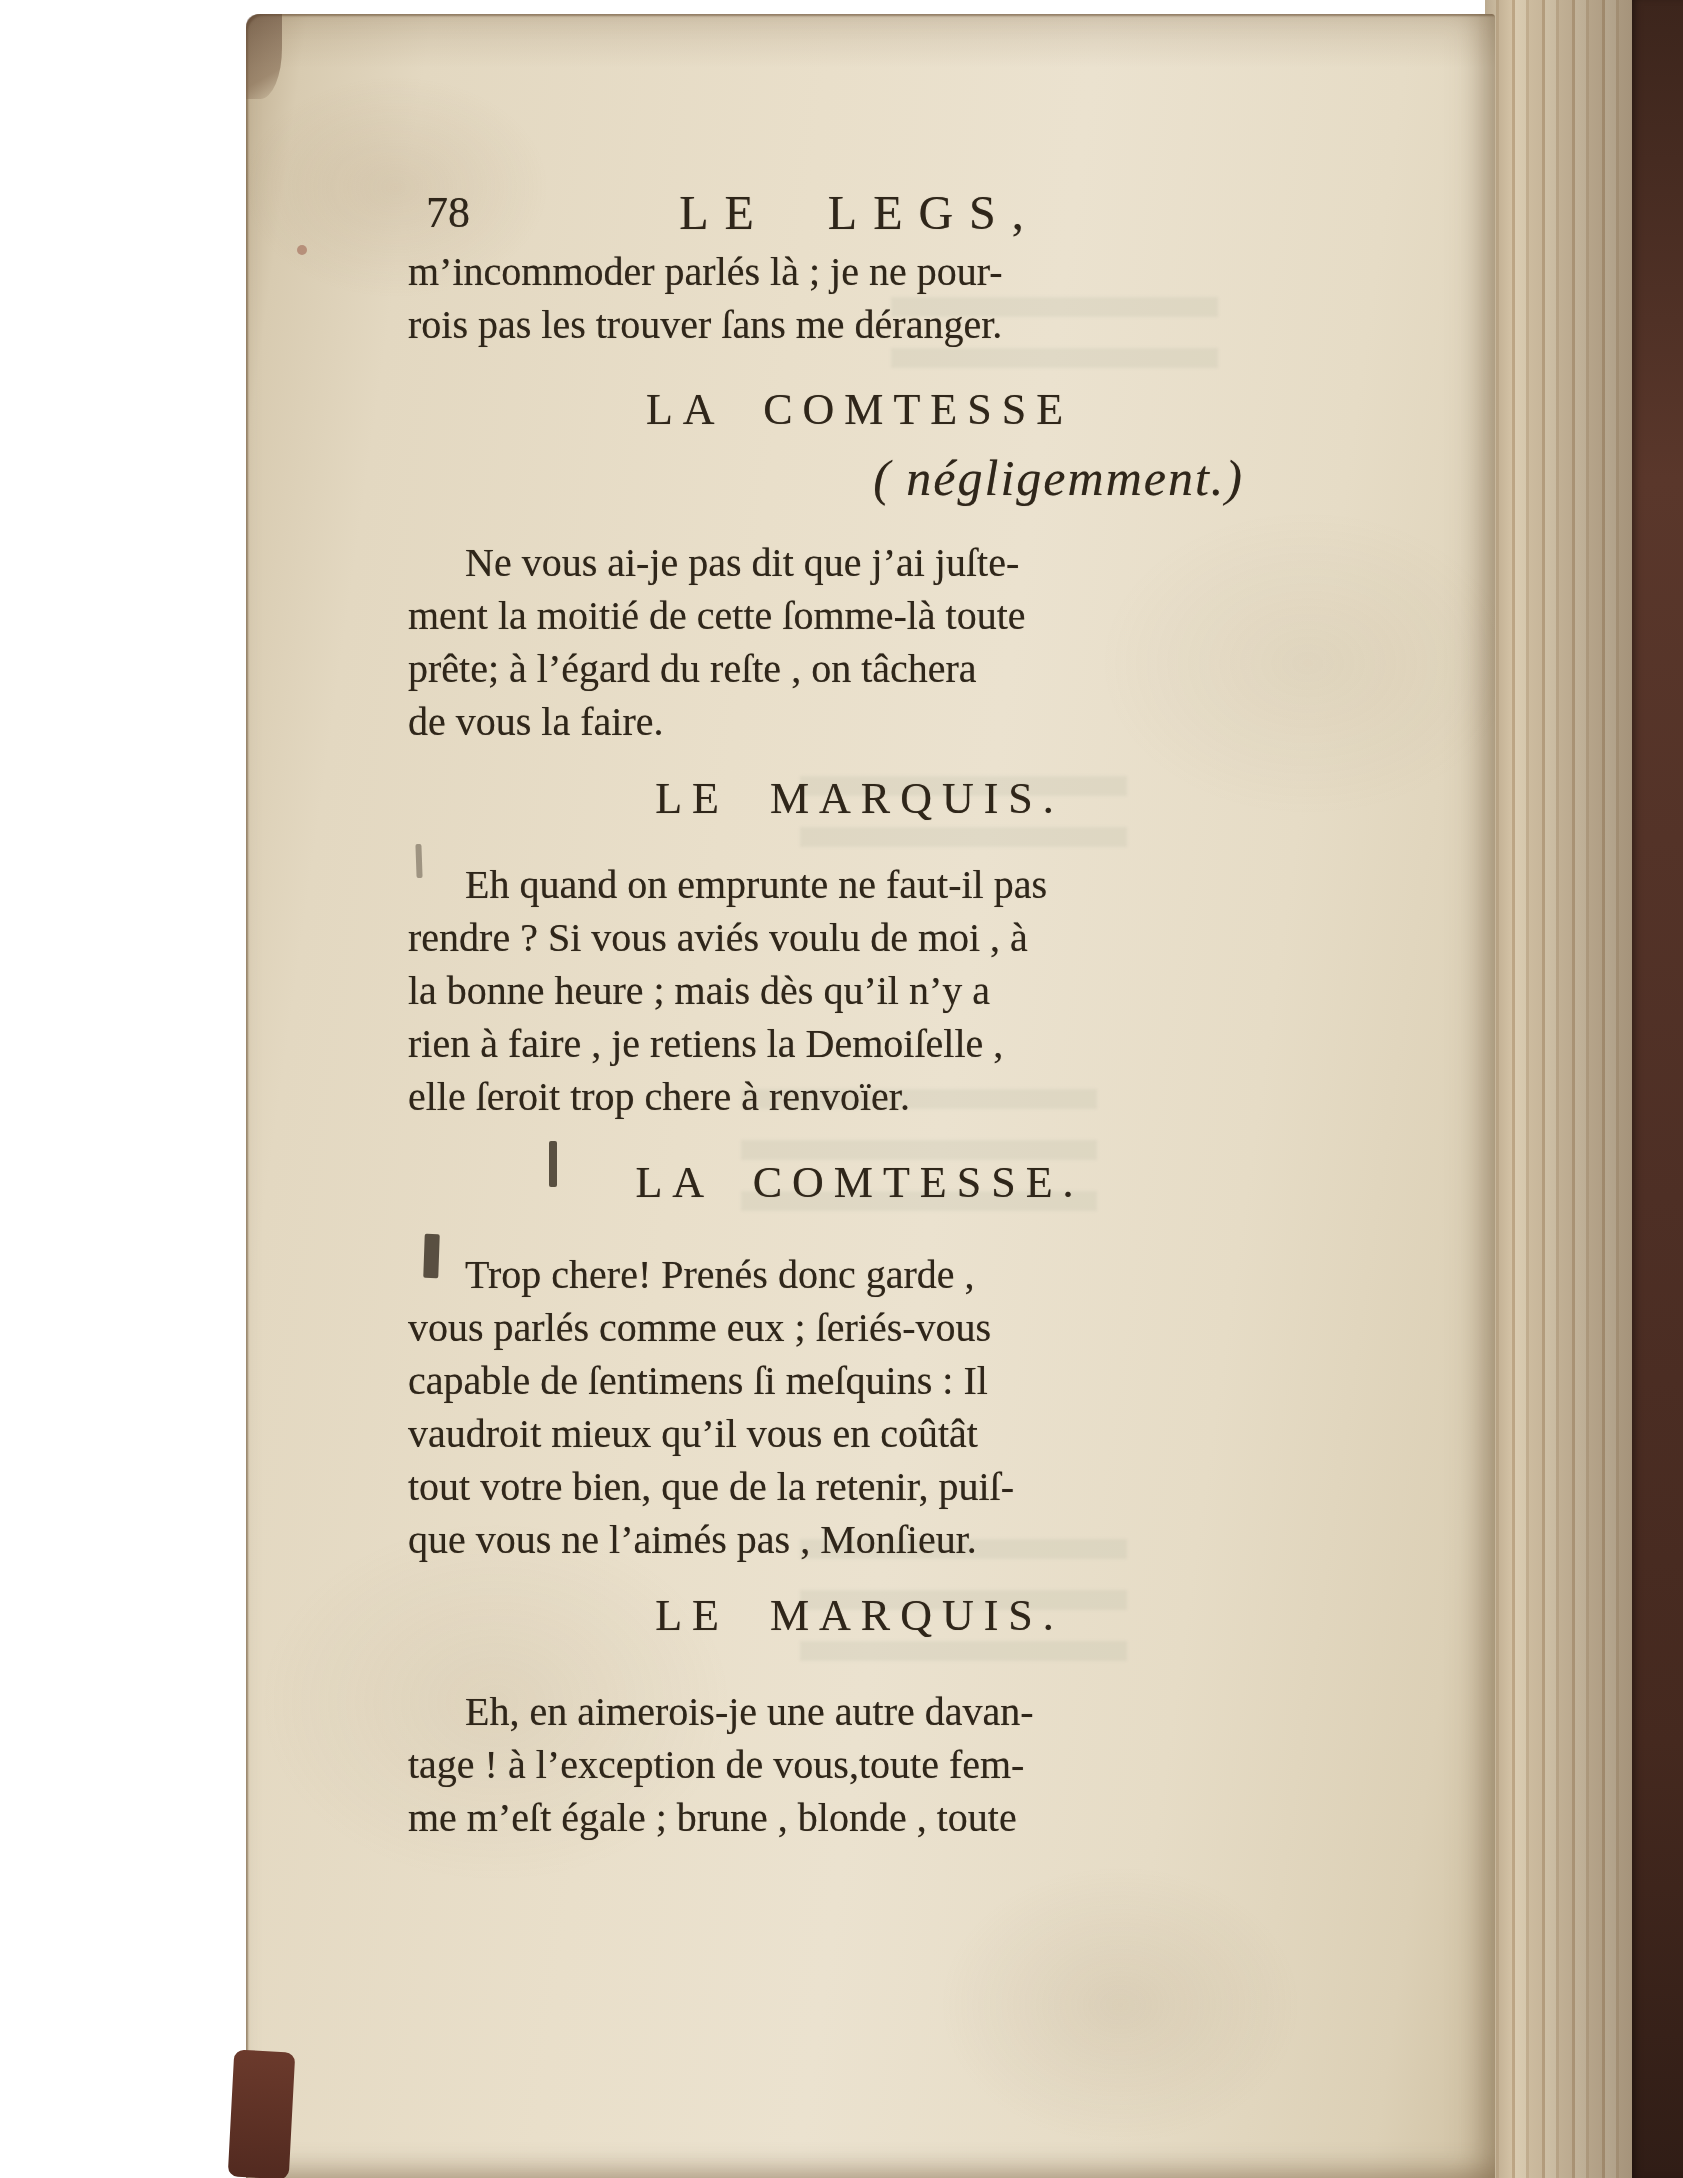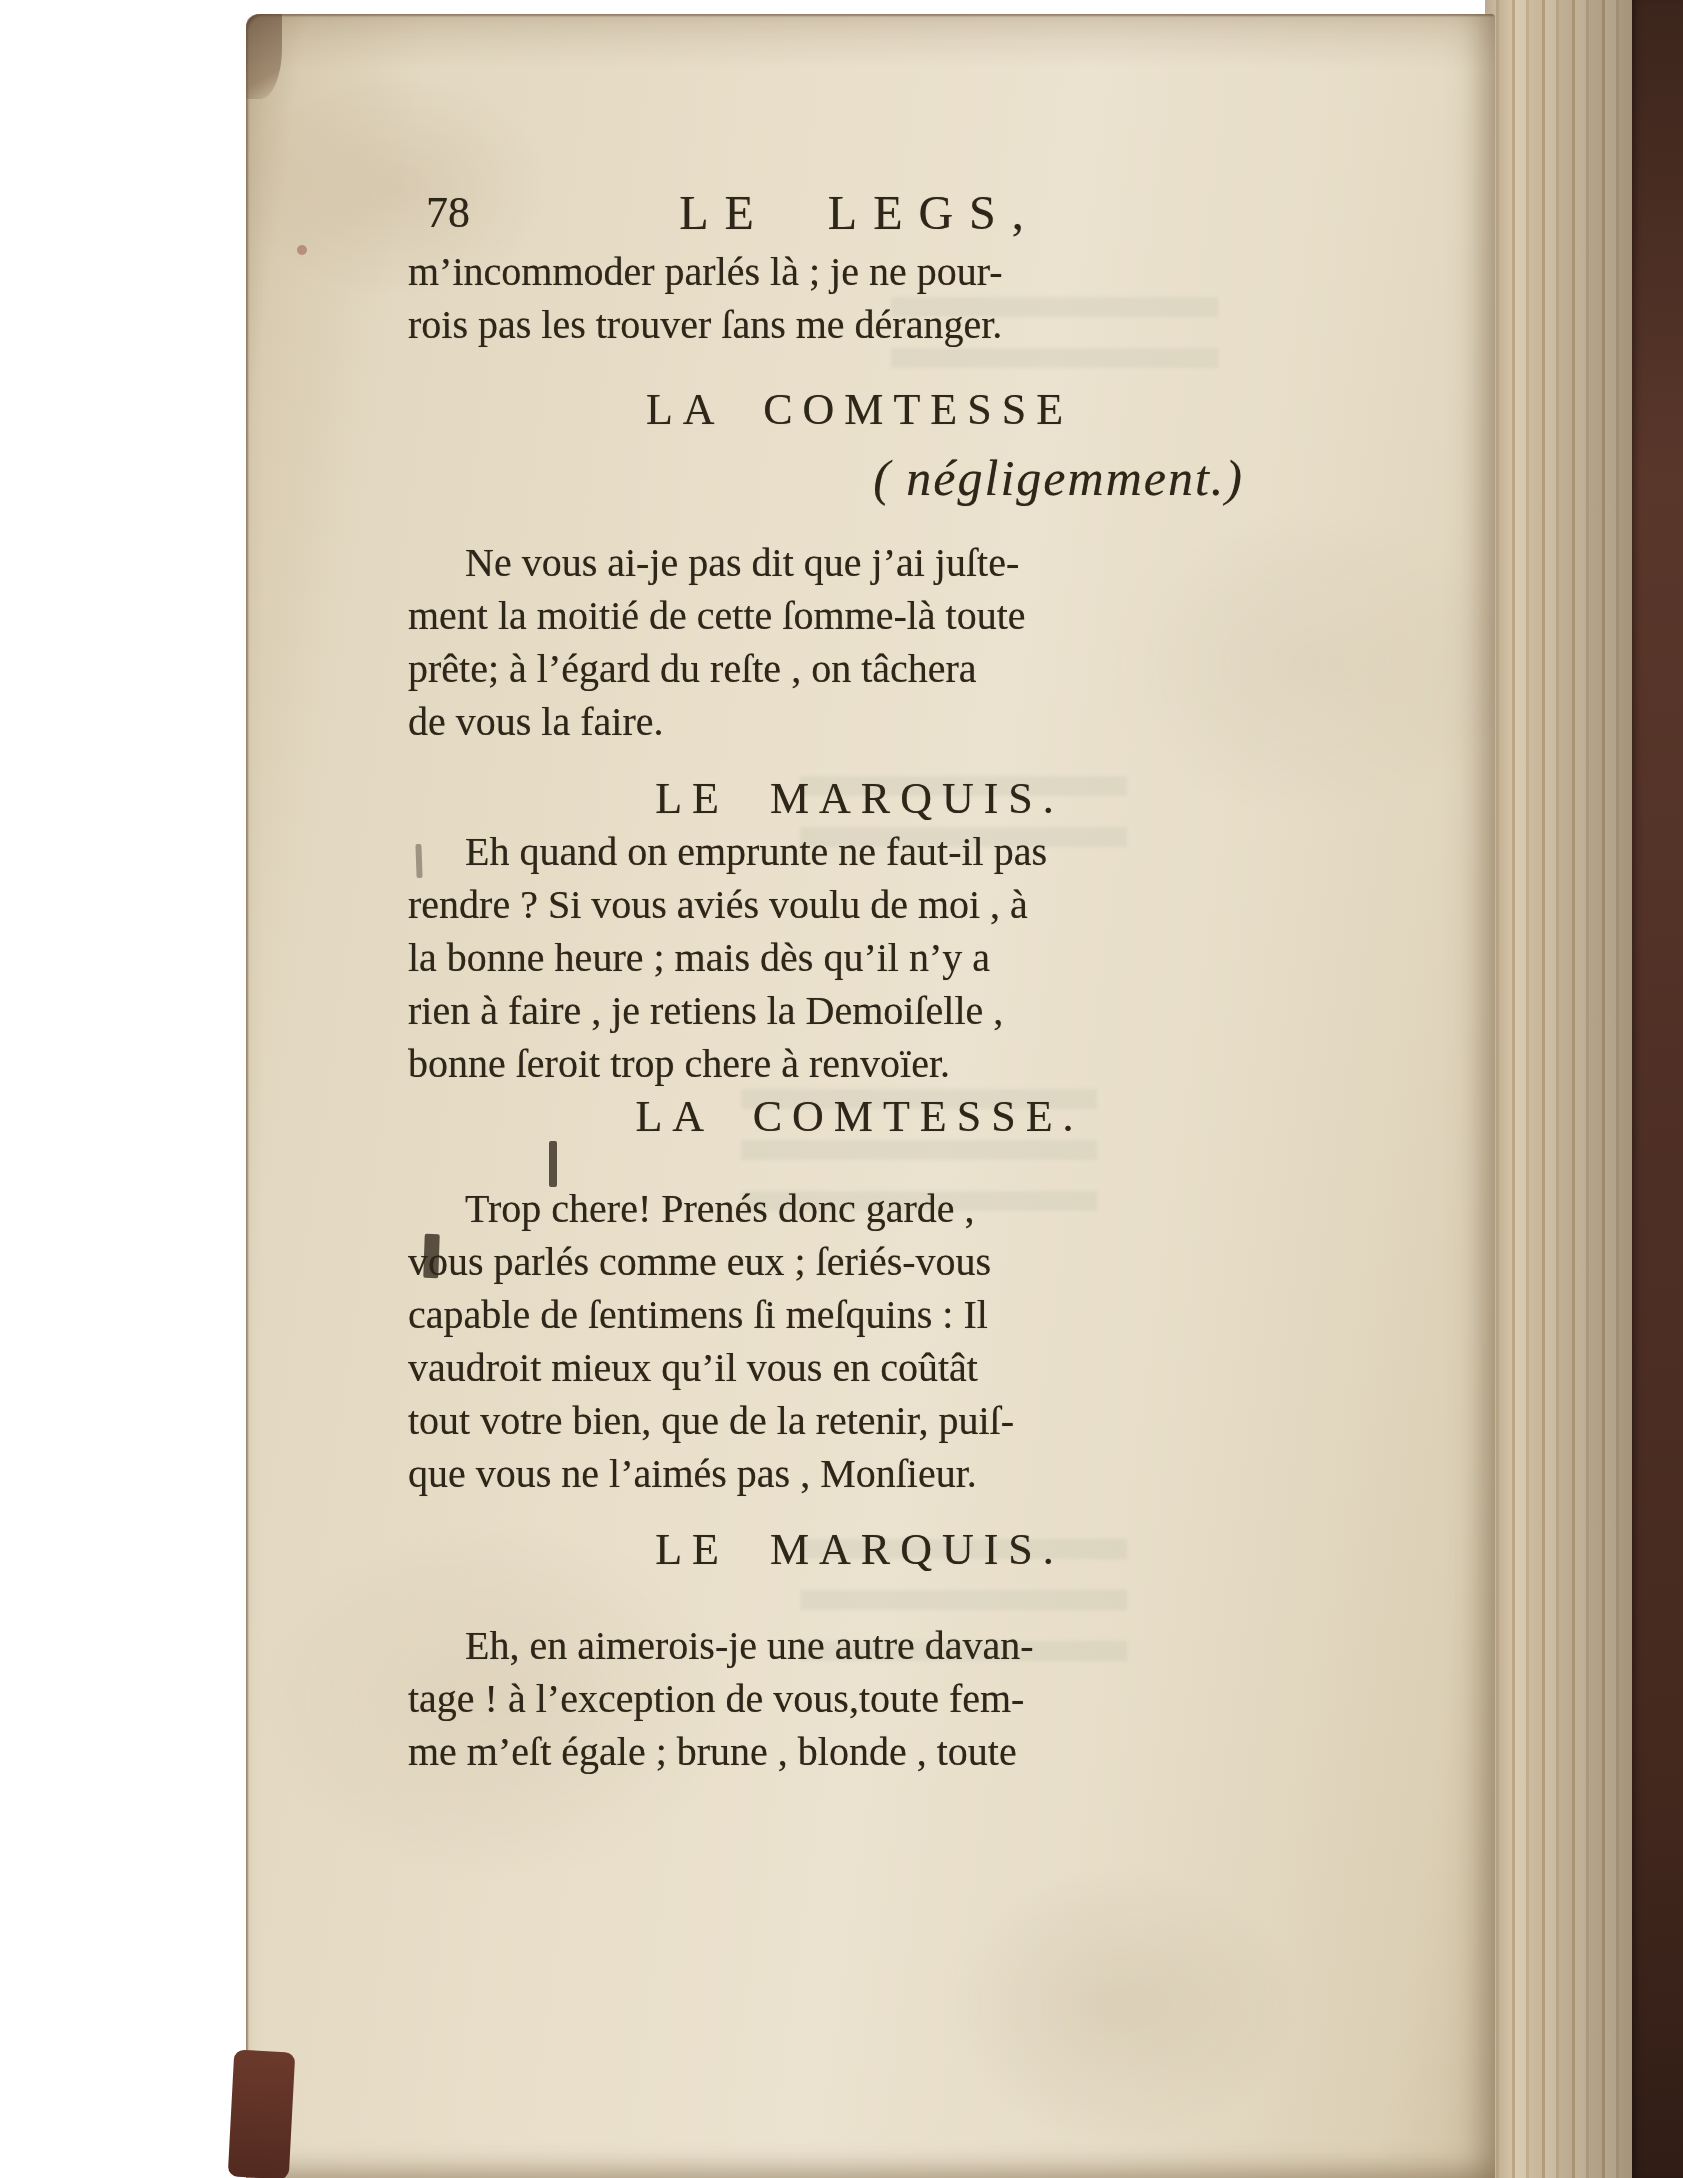--- a/index.html
+++ b/index.html
@@ -85,21 +85,21 @@
   .speaker{
     margin:0;text-align:center;font-size:44px;font-weight:normal;
     letter-spacing:10px;word-spacing:20px;height:53px;line-height:53px;
   }
   .stage{
     margin:0;text-align:right;padding-right:67px;font-style:italic;
     font-size:50px;letter-spacing:2px;height:53px;line-height:53px;
   }
 
   .mt6{margin-top:6px;}  .mt14{margin-top:32px;} .mt16{margin-top:16px;}
-  .mt24{margin-top:24px;}.mt31{margin-top:31px;} .mt33{font-family:Liberation Serif, serif;}
+  .mt24{margin-top:24px;}.mt31{margin-top:31px;} .mt33{margin-top:33px;font-family:Liberation Serif, serif;}
   .mt39{margin-top:39px;}.mt23{margin-top:23px;} .mt43{margin-top:43px;}
 </style>
 </head>
 <body>
 
 <div class="book">
 
   <div class="spine-right"></div>
   <div class="page-stack"></div>
 
@@ -136,21 +136,21 @@
         <span class="line">de vous la faire.</span>
       </p>
 
       <h2 class="speaker mt24">LE MARQUIS.</h2>
 
       <p class="para indent mt33">
         <span class="line">Eh quand on emprunte ne faut-il pas</span>
         <span class="line">rendre ? Si vous aviés voulu de moi , à</span>
         <span class="line">la bonne heure ; mais dès qu’il n’y a</span>
         <span class="line">rien à faire , je retiens la Demoiſelle ,</span>
-        <span class="line">bonne ſeroit trop chere à renvoïer.</span>
+        <span class="line">elle ſeroit trop chere à renvoïer.</span>
       </p>
 
       <h2 class="speaker mt33">LA COMTESSE.</h2>
 
       <p class="para indent mt39">
         <span class="line">Trop chere! Prenés donc garde ,</span>
         <span class="line">vous parlés comme eux ; ſeriés-vous</span>
         <span class="line">capable de ſentimens ſi meſquins : Il</span>
         <span class="line">vaudroit mieux qu’il vous en coûtât</span>
         <span class="line">tout votre bien, que de la retenir, puiſ-</span>

